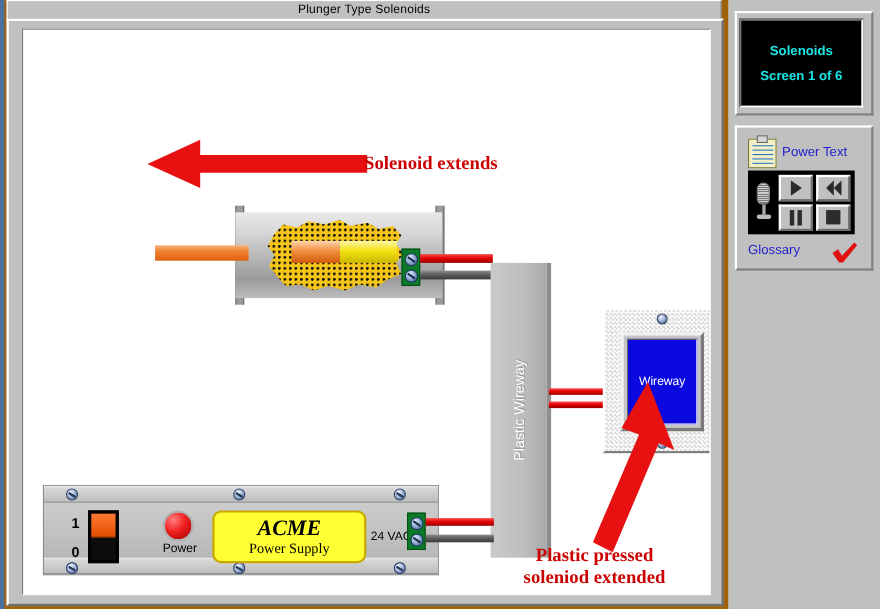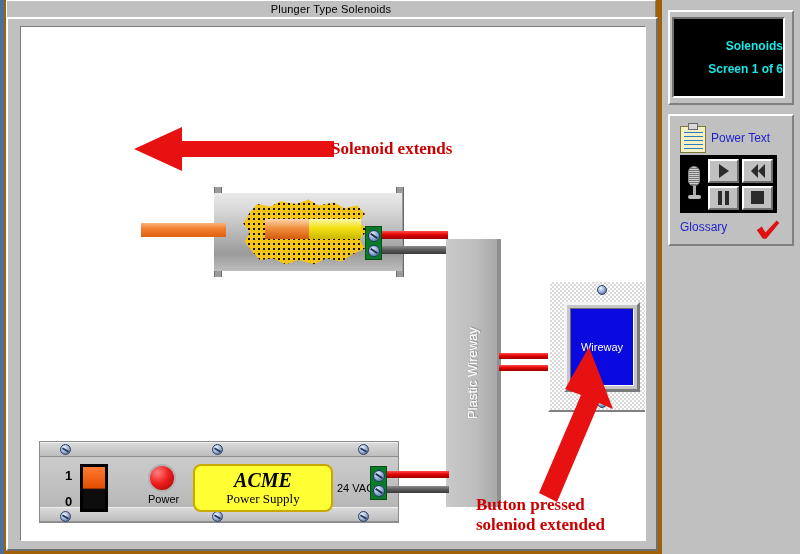--- a/index.html
+++ b/index.html
@@ -34,21 +34,21 @@
     position:absolute;left:12px;top:7px;width:624px;height:513px;
     background:#ffffff;
     border-top:1px solid #7a7a7a;border-left:1px solid #7a7a7a;
     border-right:1px solid #ffffff;border-bottom:1px solid #ffffff;
     overflow:hidden;
   }
 
   
   .ann-red{
     position:absolute;color:#cc0000;font-family:"Liberation Serif", serif;
-    font-weight:bold;font-size:17px;line-height:20px;white-space:pre-line;
+    font-weight:bold;font-size:17px;line-height:20px;white-space:pre-line;text-align:center;
   }
   .ann-blue{
     position:absolute;color:#1010d8;font-family:"Liberation Serif", serif;
     font-weight:bold;font-size:23px;line-height:30px;white-space:pre-line;
   }
 
   
   .arrow-left{position:absolute;}
   .arrow-up{position:absolute;}
 
@@ -183,21 +183,21 @@
     position:absolute;background:#c0c0c0;
     border-top:2px solid #ffffff;border-left:2px solid #ffffff;
     border-right:2px solid #808080;border-bottom:2px solid #808080;
     box-sizing:border-box;
   }
   .lcd{
     position:absolute;left:672px;top:17px;width:113px;height:81px;background:#000;
     border-top:2px solid #707070;border-left:2px solid #707070;
     border-right:2px solid #ffffff;border-bottom:2px solid #ffffff;
     box-sizing:border-box;display:flex;flex-direction:column;
-    align-items:flex-end;justify-content:center;gap:9px;
+    align-items:center;justify-content:center;gap:9px;
   }
   .lcd div{color:#19e6e6;font-size:12px;font-weight:bold;}
 
   .showtext{position:absolute;left:680px;top:123px;display:flex;align-items:center;gap:5px;}
   .clip{width:26px;height:30px;position:relative;}
   .clip .pad{position:absolute;left:0;top:3px;width:26px;height:27px;background:#f3f0c8;border:1px solid #7a7a3a;box-sizing:border-box;}
   .clip .pad i{position:absolute;left:3px;width:19px;height:1px;background:#2d7bbf;display:block;}
   .clip .clipper{position:absolute;left:8px;top:0;width:10px;height:7px;background:#d8d8d8;border:1px solid #6a6a6a;box-sizing:border-box;}
   .lnk{color:#2222cc;font-size:12px;}
 
@@ -273,21 +273,21 @@
         <div class="pscrew" style="left:47px;top:3px;"></div>
         <div class="pscrew" style="left:47px;top:116px;"></div>
         <div class="en-btn">
           <div class="inner">Wireway</div>
         </div>
       </div>
 
       <svg class="arrow-up" style="left:496px;top:320px;" width="110" height="160" viewBox="0 0 110 160">
         <polygon points="72,0 96,62 82,56 40,155 22,146 64,48 48,42" fill="#e81111"></polygon>
       </svg>
-      <div class="ann-red" style="left:455px;top:468px;">Button pressed
+      <div class="ann-red" style="left:455px;top:468px;">Plastic pressed
 soleniod extended</div>
 
       <div class="ps">
         <div class="rail top"></div>
         <div class="rail bot"></div>
         <div class="pscrew" style="left:20px;top:2px;"></div>
         <div class="pscrew" style="left:172px;top:2px;"></div>
         <div class="pscrew" style="left:318px;top:2px;"></div>
         <div class="pscrew" style="left:20px;top:69px;"></div>
         <div class="pscrew" style="left:172px;top:69px;"></div>

